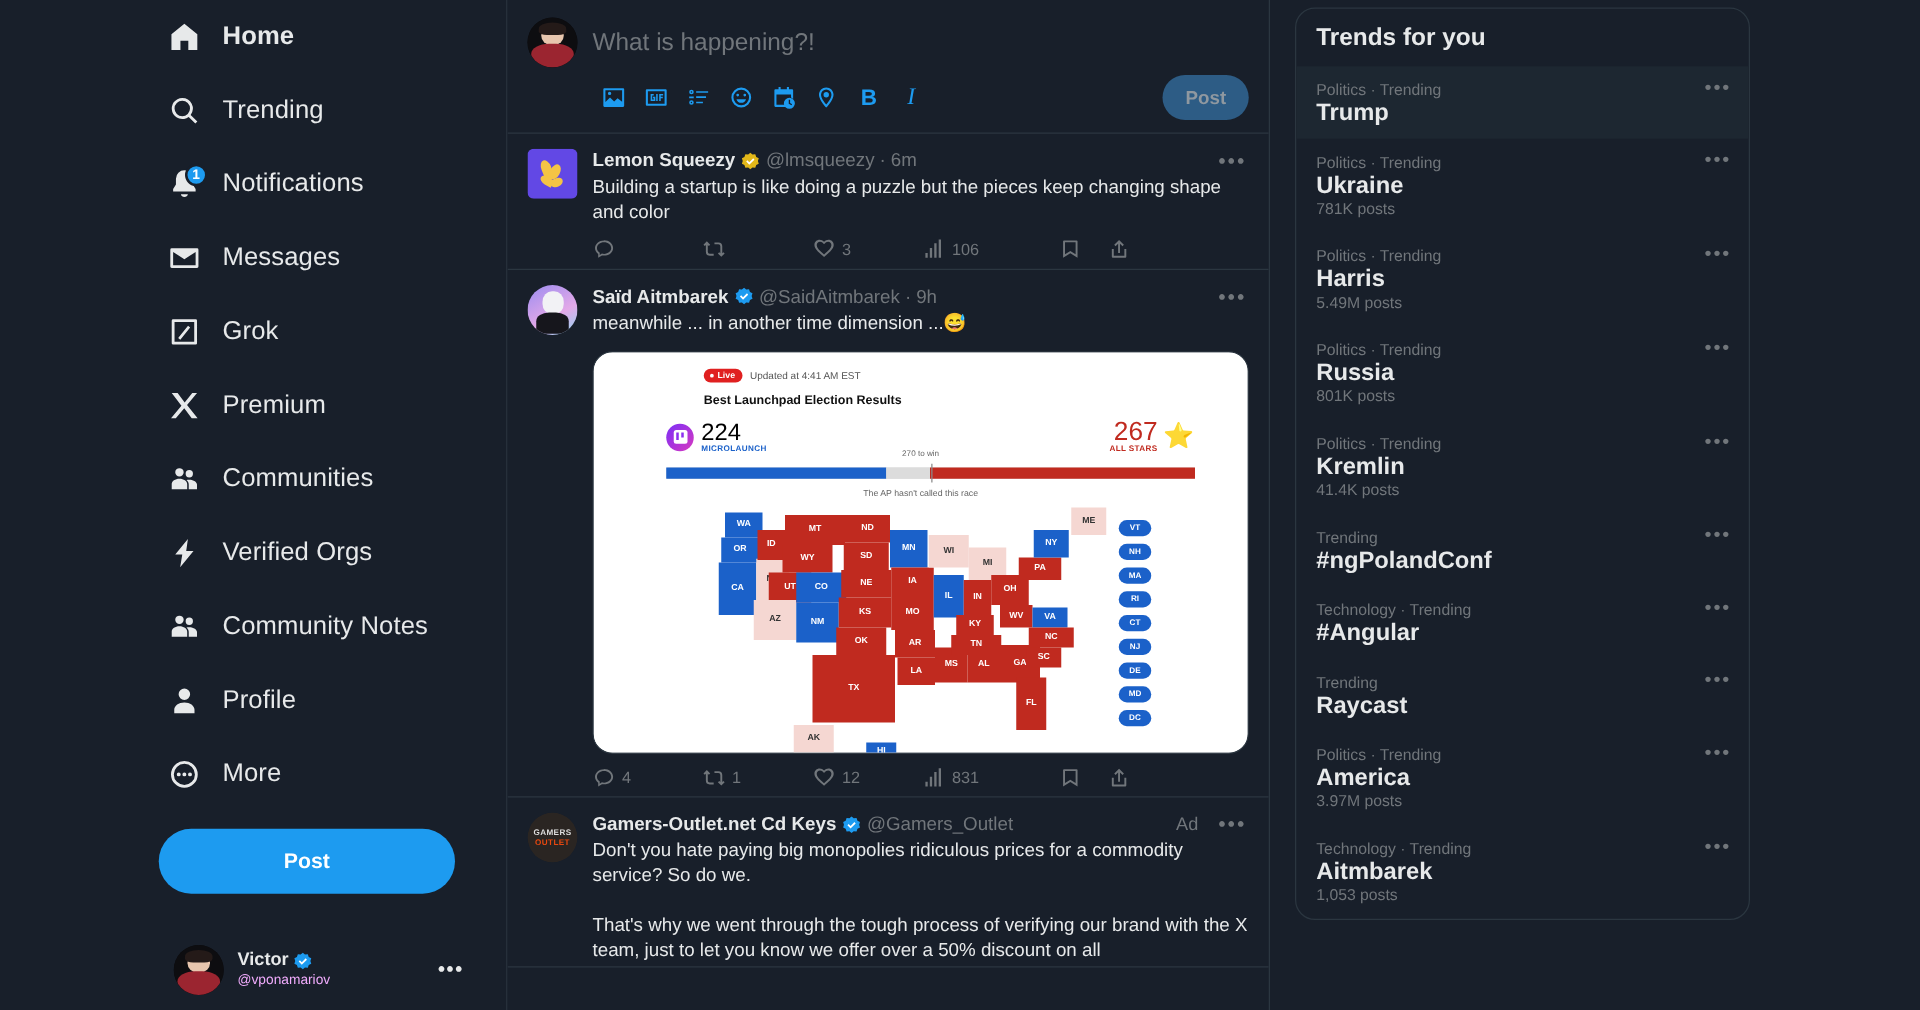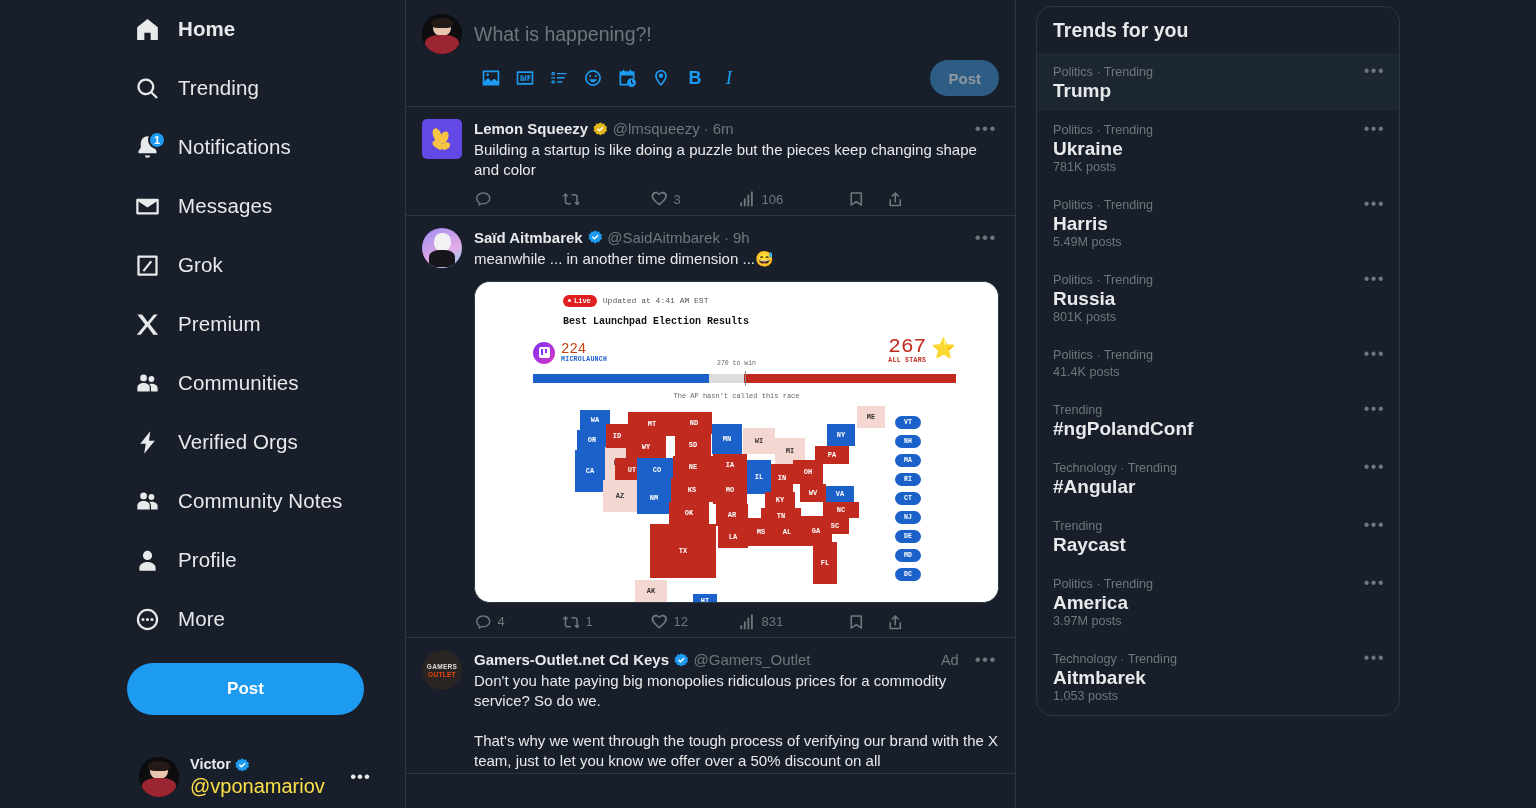--- a/index.html
+++ b/index.html
@@ -71,21 +71,21 @@
     width: 260px;
     cursor: pointer;
   }
   .acct-av {
     width: 40px; height: 40px; border-radius: 50%; flex: 0 0 40px;
     background: #0b0b0d; overflow: hidden; position: relative;
   }
   .acct-meta { flex: 1; min-width: 0; line-height: 1.22; }
   .acct-name { font-size: 14.5px; font-weight: bold; color: #e7e9ea;
                display: flex; align-items: center; gap: 3px; }
-  .acct-handle { font-size: 20px; color: #fde047; }
+  .acct-handle { font-size: 11px; color: #f0abfc; }
   .acct-dots { color: #e7e9ea; font-size: 17px; letter-spacing: 1px; padding-right:4px;}
 
   
   .vb { width: 16.5px; height: 16.5px; flex: 0 0 16.5px; display:inline-block; vertical-align:-3px;}
   .vb svg { width: 100%; height: 100%; display:block; }
 
   
   .timeline {
     width: 610px; flex: 0 0 610px; height: 808px;
     border-right: 1px solid #2b3640;
@@ -147,38 +147,38 @@
     border: 1px solid #2b3640;
     border-radius: 16px;
     overflow: hidden;
     background: #ffffff;
     height: 322px;
     position: relative;
   }
 
   
   .elec { width: 100%; height: 100%; background: #fff; position: relative;
-          font-family: Liberation Mono, monospace; color: #111; }
+          font-family: Liberation Sans, sans-serif; color: #111; }
   .elec-hdr { padding: 13px 0 0 88px; }
   .elec-live { display: flex; align-items: center; gap: 6px; }
   .live-pill { background: #e02020; color:#fff; font-size: 7px; font-weight: bold;
                border-radius: 999px; padding: 2px 6px 2px 5px; display:flex; align-items:center; gap:3px;}
   .live-dot { width: 3px; height: 3px; border-radius: 50%; background:#fff; }
   .elec-upd { font-size: 8px; color: #555; }
   .elec-title { font-size: 10px; font-weight: bold; color: #111; margin-top: 9px; }
 
   .elec-score { display:flex; align-items:flex-end; padding: 9px 42px 0 58px; gap: 6px;}
   .sc-left { display:flex; align-items:center; gap: 6px; }
   .tl-logo { width: 22px; height: 22px; border-radius: 50%;
              background: linear-gradient(135deg,#7b2ff7,#d839c0); display:flex;
              align-items:center; justify-content:center; }
   .tl-logo i { width:11px;height:11px;background:#fff;border-radius:2px;display:block;position:relative;}
   .tl-logo i:after{content:"";position:absolute;left:2px;top:2px;width:2.6px;height:6px;background:#8b2ff0;}
   .tl-logo i:before{content:"";position:absolute;left:6.2px;top:2px;width:2.6px;height:4px;background:#8b2ff0;}
-  .sc-num-b { font-size: 14px; color: #c2410c; font-weight: 500; line-height: 1; }
+  .sc-num-b { font-size: 19px; color: #000000; font-weight: 500; line-height: 1; }
   .sc-lbl-b { font-size: 6.5px; color: #1b61c9; font-weight: bold; letter-spacing: .3px; }
   .sc-num-r { font-size: 21px; color: #c02a1f; font-weight: 500; line-height: 1; text-align:right;}
   .sc-lbl-r { font-size: 6.5px; color: #c02a1f; font-weight: bold; letter-spacing:.3px; text-align:right;}
   .sc-right { margin-left:auto; display:flex; align-items:center; gap:5px; }
   .sc-towin { position:absolute; left: 50%; transform: translateX(-50%); top: 78px;
               font-size: 6.5px; color:#666; }
 
   .elec-bar { position:absolute; left:58px; right:42px; top: 92px; height: 9px;
               display:flex; border-radius: 1px; overflow: visible; background:#dcdcdc; }
   .bar-b { background:#1b61c9; height:100%; }
@@ -704,20 +704,21 @@
 
       <div class="trend">
         <div class="t-cat">Politics · Trending</div>
         <div class="t-name">Russia</div>
         <div class="t-cnt">801K posts</div>
         <span class="t-dots">•••</span>
       </div>
 
       <div class="trend">
         <div class="t-cat">Politics · Trending</div>
+        <div class="t-name">Kremlin</div>
         <div class="t-cnt">41.4K posts</div>
         <span class="t-dots">•••</span>
       </div>
 
       <div class="trend">
         <div class="t-cat">Trending</div>
         <div class="t-name">#ngPolandConf</div>
         <span class="t-dots">•••</span>
       </div>
 

